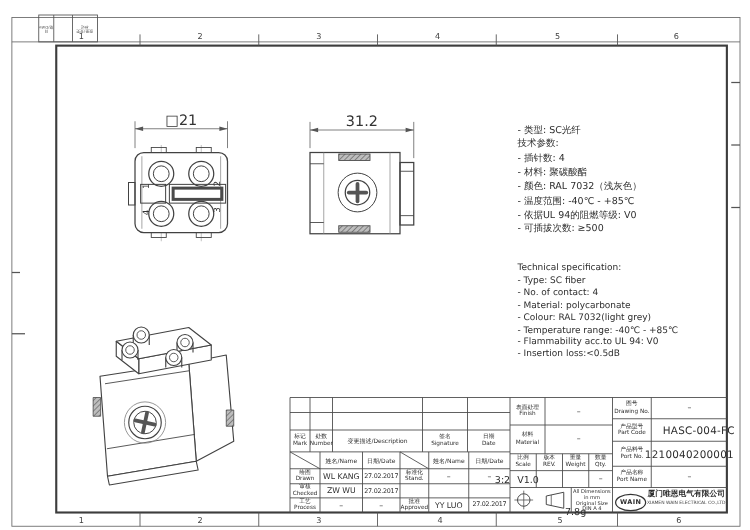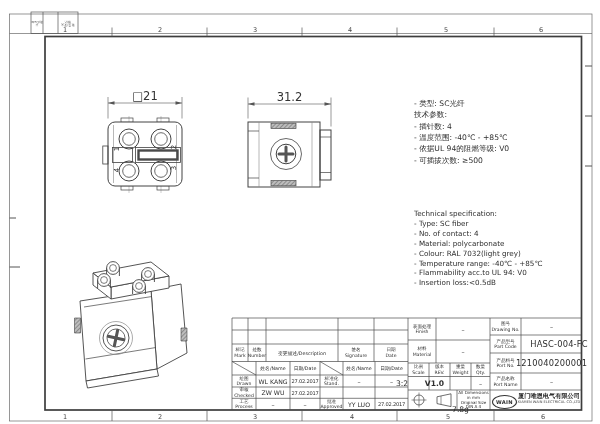--- a/index.html
+++ b/index.html
@@ -250,20 +250,22 @@
   </div>
   <div class="fold" style="left:58px;top:12px;width:20px;height:21.5px;">
     <span>数量/变更
 标记</span>
   </div>
 
   <div class="specs specs-cn">
     <div>- 类型: SC光纤</div>
     <div>技术参数:</div>
     <div>- 插针数: 4</div>
+    <div>- 材料: 聚碳酸酯</div>
+    <div>- 颜色: RAL 7032（浅灰色）</div>
     <div>- 温度范围: -40℃ - +85℃</div>
     <div>- 依据UL 94的阻燃等级: V0</div>
     <div>- 可插拔次数: ≥500</div>
   </div>
 
   <div class="specs specs-en">
     <div>Technical specification:</div>
     <div>- Type: SC fiber</div>
     <div>- No. of contact: 4</div>
     <div>- Material: polycarbonate</div>
@@ -319,21 +321,21 @@
   <div class="cell val" style="left:436px;top:340px;width:54px;height:23px;">–</div>
   <div class="cell bl" style="left:408px;top:363px;width:21px;height:13.5px;">比例
 Scale</div>
   <div class="cell bl" style="left:429px;top:363px;width:21px;height:13.5px;">版本
 REV.</div>
   <div class="cell bl" style="left:450px;top:363px;width:21px;height:13.5px;">重量
 Weight</div>
   <div class="cell bl" style="left:471px;top:363px;width:19px;height:13.5px;">数量
 Qty.</div>
   <div class="cell big" style="left:384px;top:376.5px;width:36px;height:13.5px;">3:2</div>
-  <div class="cell big" style="left:424px;top:376.5px;width:21px;height:13.5px;font-weight:bold;">V1.0</div>
+  <div class="cell big" style="left:412px;top:376.5px;width:21px;height:13.5px;">V1.0</div>
   <div class="cell big" style="left:450px;top:395px;width:21px;height:28px;">7.8g</div>
   <div class="cell val" style="left:471px;top:376.5px;width:19px;height:13.5px;">–</div>
   <div class="cell bl" style="left:490px;top:318px;width:31px;height:17px;">图号
 Drawing No.</div>
   <div class="cell val" style="left:521px;top:318px;width:61px;height:17px;">–</div>
   <div class="cell bl" style="left:490px;top:335px;width:31px;height:18px;">产品型号
 Part Code</div>
   <div class="cell code" style="left:521px;top:335px;width:76px;height:18px;">HASC-004-FC</div>
   <div class="cell bl" style="left:490px;top:353px;width:31px;height:20px;">产品料号
 Port No.</div>

